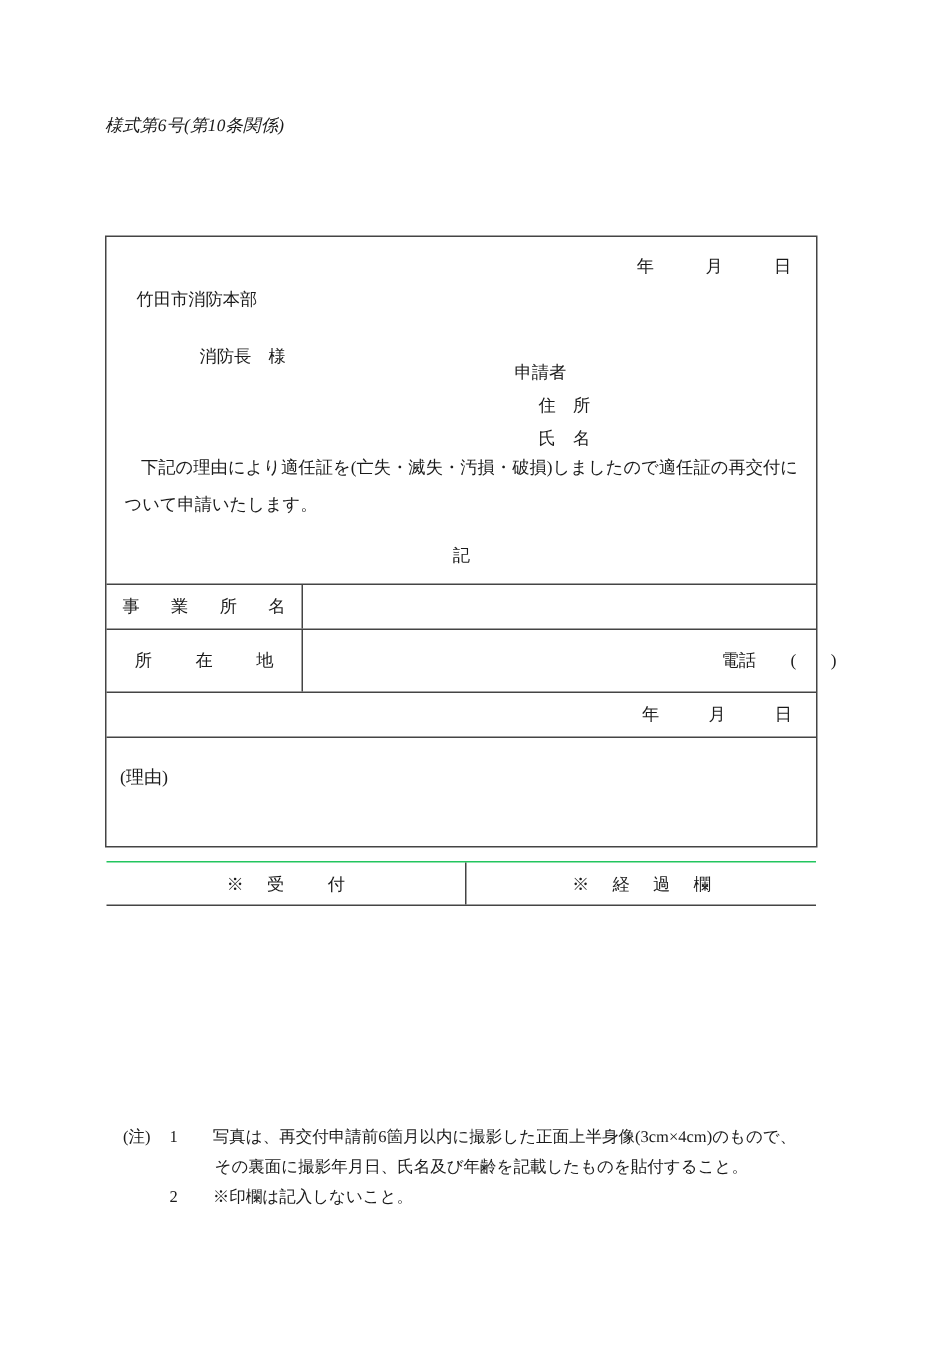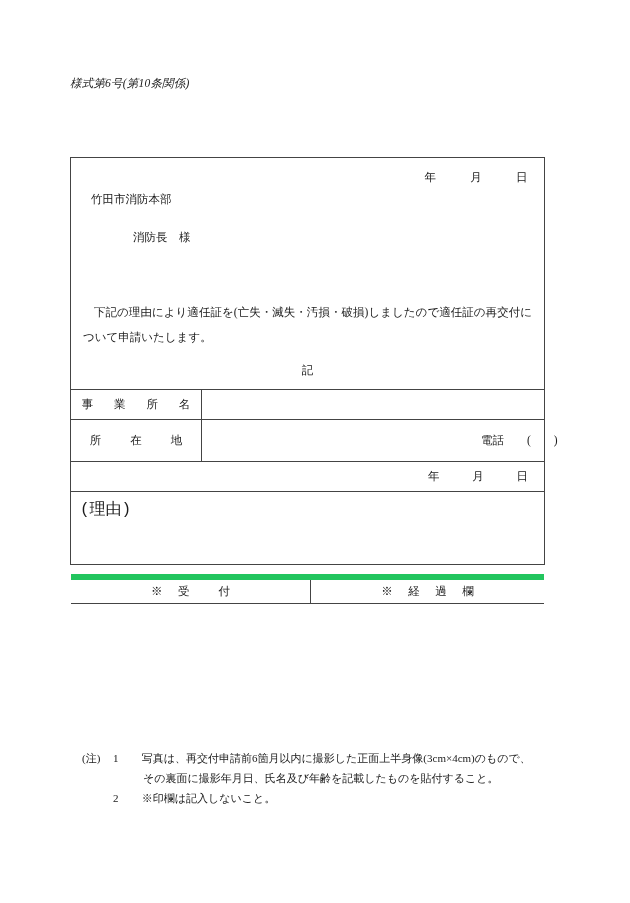--- a/index.html
+++ b/index.html
@@ -176,34 +176,33 @@
     left: 0;
     right: 0;
     top: 333px;
     height: 83px;
     border-top: 1px solid #444;
     box-sizing: border-box;
   }
   .row-riyu .riyu-label {
     position: absolute;
     left: 9px;
-    top: 7px;
-    font-size: 16px;
-    white-space: nowrap;
-    font-family: Liberation Mono, monospace;
+    top: 18px;
+    font-size: 12px;
+    white-space: nowrap;
   }
 
   
   .official-head {
     position: absolute;
     left: 0;
     right: 0;
     top: 416px;
     height: 29px;
-    border-top: 6px solid #22c55e;
+    border-top: 1px solid #22c55e;
     box-sizing: border-box;
   }
   .official-body {
     position: absolute;
     left: 0;
     right: 0;
     top: 445px;
     bottom: 0;
     border-top: 1px solid #444;
     box-sizing: border-box;
@@ -268,20 +267,25 @@
         <span>年</span>
         <span class="gap-m"></span>
         <span>月</span>
         <span class="gap-m"></span>
         <span>日</span>
       </div>
 
       <div class="addressee-1">竹田市消防本部</div>
       <div class="addressee-2">消防長　様</div>
 
+      <div class="applicant-block">
+        <div class="ap-row">申請者</div>
+        <div class="ap-row ap-indent">住　所</div>
+        <div class="ap-row ap-indent">氏　名</div>
+      </div>
 
       <div class="body-text">
         <span class="lead">下記の理由により適任証を(亡失・滅失・汚損・破損)しましたので適任証の再交付について申請いたします。</span>
       </div>
 
       <div class="ki-mark">記</div>
     </div>
 
     <div class="trow row-jigyosho">
       <div class="label-cell">

